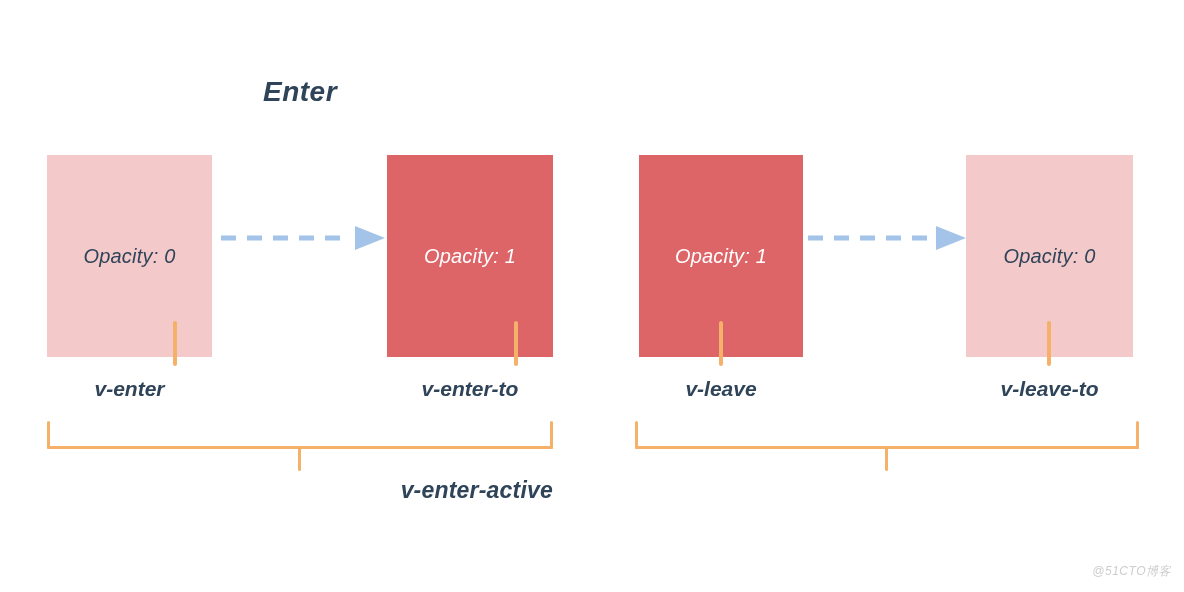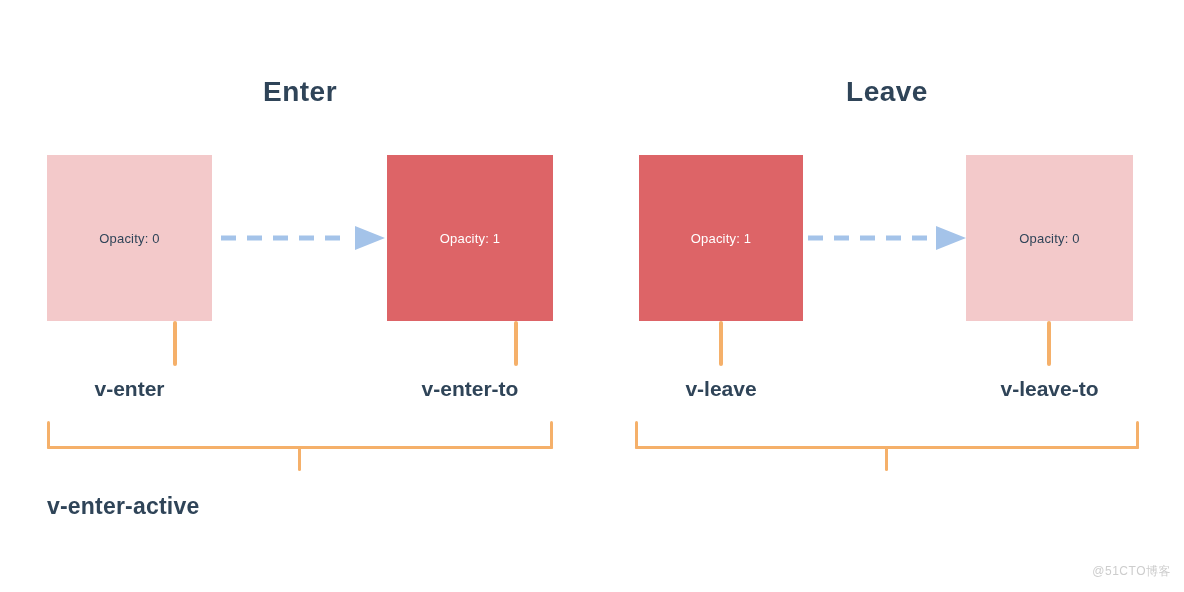--- a/index.html
+++ b/index.html
@@ -7,32 +7,32 @@
     --box-red:#dd6467;
     --text-dark:#2f4458;
     --text-light:#ffffff;
     --arrow-blue:#a4c3e9;
     --bracket-orange:#f5b06a;
     --watermark-gray:#cdcdcd;
   }
   html,body{margin:0;padding:0;}
   body{font-family:"Liberation Sans","DejaVu Sans",sans-serif;background:#ffffff;}
   .canvas{
-    position:relative;width:1184px;height:592px;background:#ffffff;overflow:hidden;
+    position:relative;width:1184px;height:592px;background:#ffffff;overflow:hidden;font-style:italic;
   }
   .diagram{position:absolute;top:0;height:592px;}
   .diagram.enter{left:47px;width:506px;}
   .diagram.leave{left:635px;width:504px;}
   .diagram-title{
     position:absolute;top:76px;left:0;width:100%;text-align:center;
     font-size:28px;font-weight:bold;color:var(--text-dark);letter-spacing:.5px;
   }
   .box{
-    position:absolute;top:155px;height:166px;display:flex;align-items:center;justify-content:center;
-    font-size:13px;font-weight:500;letter-spacing:.2px;
+    position:absolute;top:155px;height:202px;display:flex;align-items:center;justify-content:center;
+    font-size:20px;font-weight:500;letter-spacing:.2px;
   }
   .box[data-variant="pink"]{background:var(--box-pink);color:var(--text-dark);}
   .box[data-variant="red"]{background:var(--box-red);color:var(--text-light);}
   .enter .box.start{left:0;width:165px;}
   .enter .box.end{left:340px;width:166px;}
   .leave .box.start{left:4px;width:164px;}
   .leave .box.end{left:331px;width:167px;}
   .arrow{position:absolute;top:226px;}
   .enter .arrow{left:172px;}
   .leave .arrow{left:171px;}
@@ -61,21 +61,21 @@
     position:absolute;top:421px;width:3px;height:28px;
     background:var(--bracket-orange);border-radius:2px;
   }
   .bracket-tick.left{left:0;}
   .bracket-tick.right{right:0;}
   .bracket-stem{
     position:absolute;top:446px;left:calc(50% - 2px);width:3px;height:25px;
     background:var(--bracket-orange);border-radius:2px;
   }
   .active-label{
-    position:absolute;top:493px;left:0;width:100%;text-align:left;
+    position:absolute;top:477px;left:0;width:100%;text-align:right;
     font-size:23px;font-weight:bold;color:var(--text-dark);letter-spacing:.2px;
   }
   .watermark{
     position:absolute;right:13px;top:563px;
     font-size:12px;color:var(--watermark-gray);letter-spacing:.5px;
   }
 </style>
 </head>
 <body>
 
@@ -105,21 +105,20 @@
 
     <div class="bracket-tick left"></div>
     <div class="bracket-bar"></div>
     <div class="bracket-tick right"></div>
     <div class="bracket-stem"></div>
 
     <div class="active-label">v-enter-active</div>
   </section>
 
   <section class="diagram leave">
-    <div class="diagram-title">Leave</div>
 
     <div class="box start" data-variant="red">
       <span>Opacity: 1</span>
     </div>
 
     <svg class="arrow" width="160" height="24" viewBox="0 0 160 24" aria-hidden="true">
       <line class="arrow-line" x1="2" y1="12" x2="126" y2="12"></line>
       <polygon class="arrow-head" points="130,0 160,12 130,24"></polygon>
     </svg>
 

